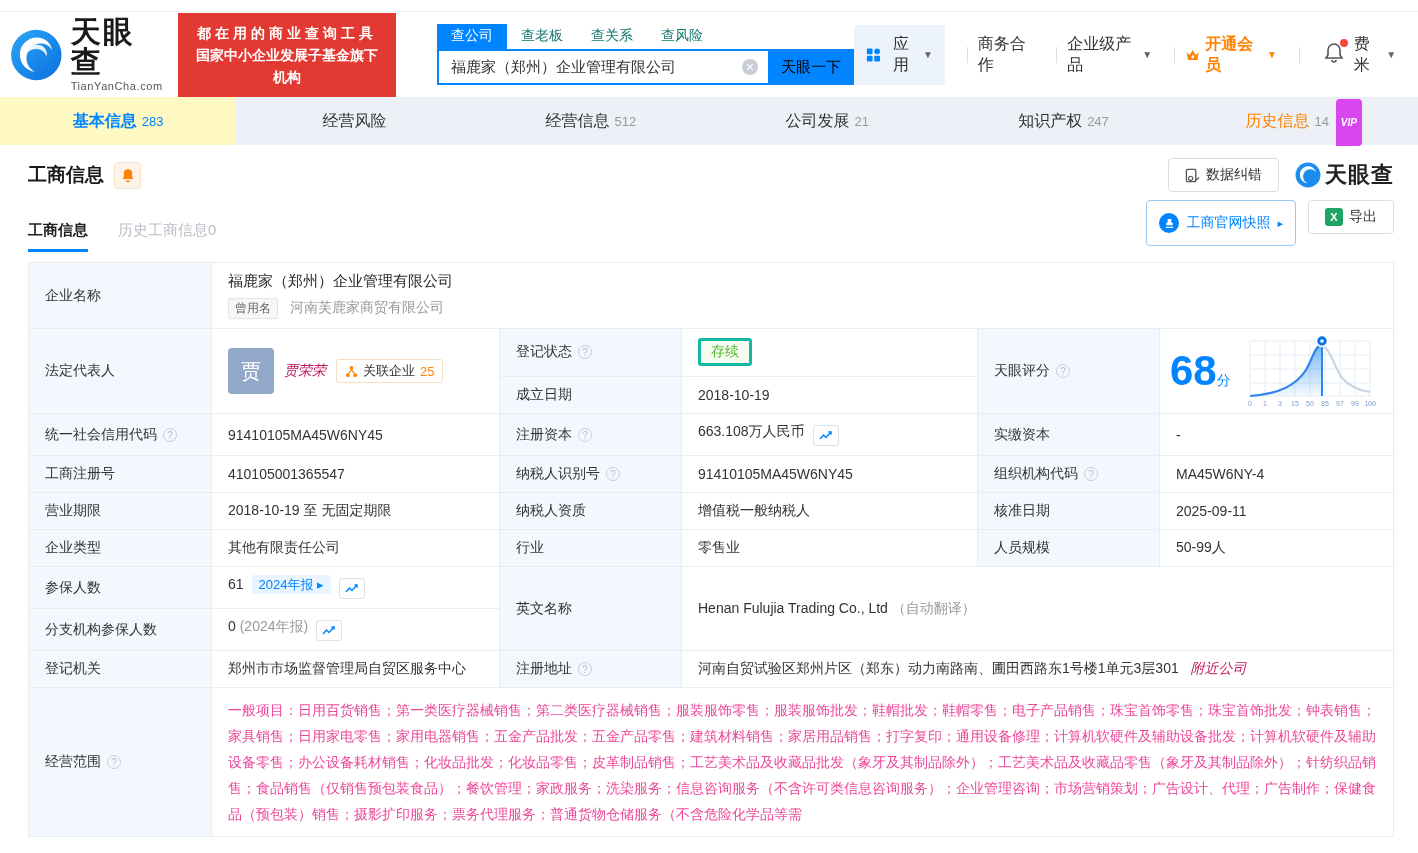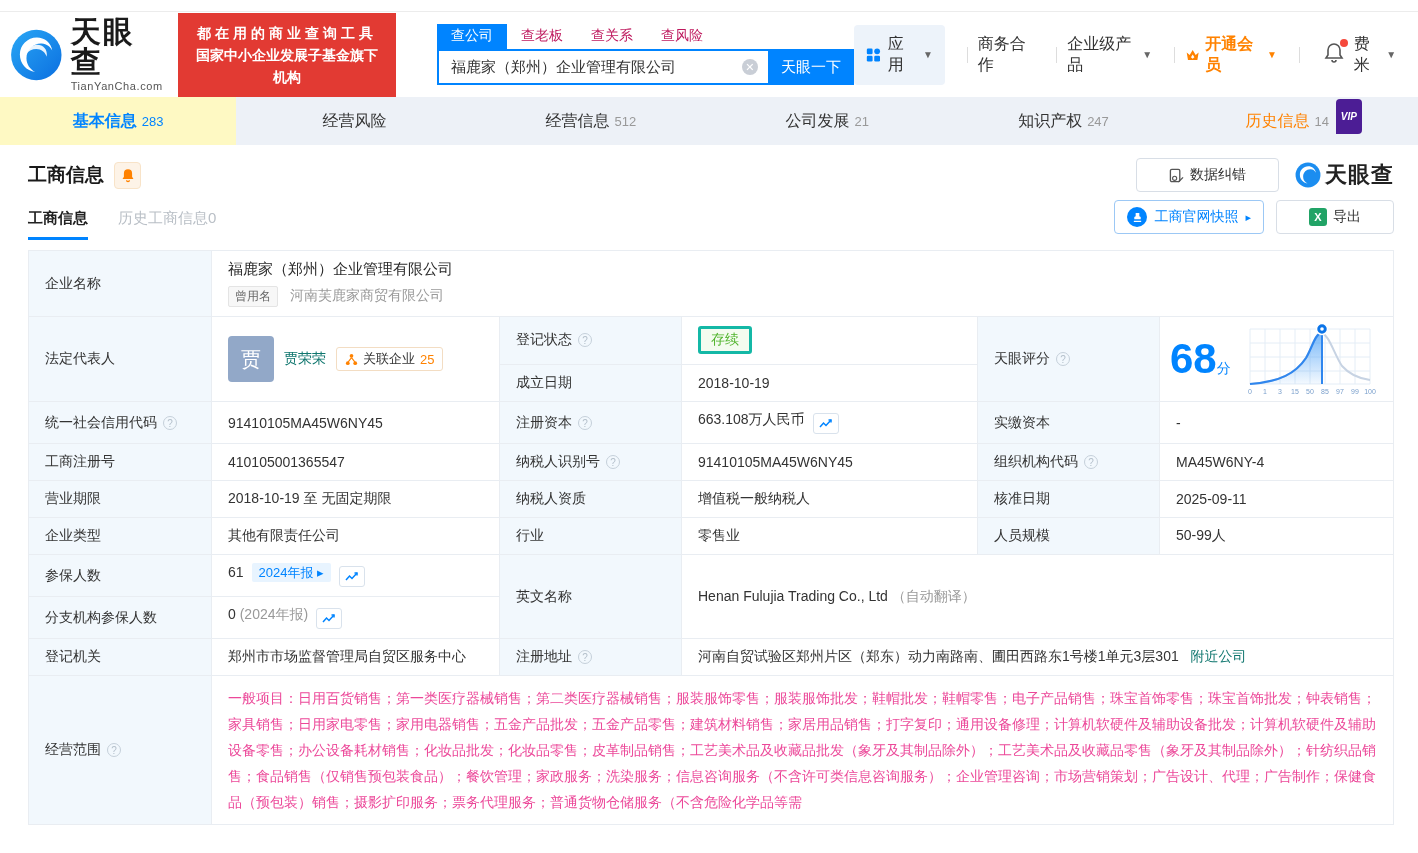--- a/index.html
+++ b/index.html
@@ -12,89 +12,89 @@
   .logo { display:flex; align-items:center; gap:8px; cursor:pointer; }
   .logo svg { width:54px; height:54px; }
   .logo-txt { line-height:1; }
   .logo-brand { font-size:30px; font-weight:bold; color:#1a1a1a; letter-spacing:2px; }
   .logo-domain { font-size:11px; color:#555; letter-spacing:.6px; margin-top:4px; }
   .slogan { background:#e23a33; color:#fff; margin-left:14px; padding:9px 12px; font-size:14px;
     font-weight:bold; line-height:22px; text-align:center; }
   .slogan .l1 { letter-spacing:4px; }
   .search-wrap { margin-left:41px; width:452px; }
   .search-tabs { display:flex; }
-  .search-tab { padding:3px 14px 4px; font-size:14px; color:#be185d; cursor:pointer; }
+  .search-tab { padding:3px 14px 4px; font-size:14px; color:#0f766e; cursor:pointer; }
   .search-tab.active { background:#0084ff; color:#fff; }
   .search-bar { display:flex; }
   .search-box { position:relative; flex:1; }
   .search-box input { width:100%; height:36px; border:2px solid #0084ff; border-right:none;
     padding:0 34px 0 12px; font-size:15px; color:#333; outline:none;
     font-family:"Liberation Sans","DejaVu Sans",sans-serif; }
   .clear-ico { position:absolute; right:10px; top:10px; width:16px; height:16px; border-radius:50%;
     background:#c9ced6; color:#fff; font-size:11px; line-height:16px; text-align:center; cursor:pointer; }
-  .btn-search { width:86px; height:36px; background:#0084ff; color:#ffffff; border:none; font-size:15px; cursor:pointer; }
+  .btn-search { width:86px; height:36px; background:#0084ff; color:#000000; border:none; font-size:15px; cursor:pointer; }
   .hdr-right { margin-left:auto; display:flex; align-items:center; font-size:16px; color:#333; }
   .apps-btn { display:flex; align-items:center; gap:7px; background:#edf3fa; border-radius:4px;
-    padding:9px 12px; cursor:pointer; }
+    padding:9px 12px; cursor:pointer;text-align:center; }
   .caret { font-size:10px; color:#666; margin-left:2px; }
   .caret.orange { color:#ff8200; }
   .hdr-item { margin-left:10px; cursor:pointer; display:flex; align-items:center; gap:4px; }
   .sep { width:1px; height:16px; background:#ddd; margin-left:22px; }
   .vip-link { color:#ff8200; font-weight:bold; display:flex; align-items:center; gap:5px; }
   .bell-wrap { position:relative; margin-left:24px; cursor:pointer; }
   .bell-wrap .dot { position:absolute; top:-3px; right:-4px; width:8px; height:8px; border-radius:50%; background:#f5483b; }
 
   
   .nav { display:flex; height:48px; background:#edf1f7; }
   .nav-tab { flex:1; display:flex; align-items:center; justify-content:center; gap:5px;
     font-size:16px; color:#333; cursor:pointer; position:relative; }
   .nav-tab .cnt { color:#999; font-size:13px; }
   .nav-tab.active { background:#fef9c3; color:#0084ff; font-weight:bold; }
   .nav-tab.active .cnt { color:#0084ff; font-weight:normal; }
   .nav-tab.history { color:#ff8200; }
-  .vip-tag { position:absolute; top:2px; right:56px; background:#4c1d95; color:#fff; font-size:10px;
-    font-weight:bold; padding:12px 5px; border-radius:4px 4px 4px 0; font-style:italic;text-align:right; }
+  .vip-tag { position:absolute; top:2px; right:56px; background:#d946ef; color:#fff; font-size:10px;
+    font-weight:bold; padding:18px 5px; border-radius:4px 4px 4px 0; font-style:italic;text-align:right; }
   .q { display:inline-block; width:14px; height:14px; border:1px solid #c5d0da; border-radius:50%;
     color:#b3bfca; font-size:10px; line-height:13px; text-align:center; margin-left:6px;
     vertical-align:1px; cursor:pointer; flex:none; }
 
   
   .card { margin:0 24px 0 28px; background:#fff; }
   .sec-hdr { display:flex; align-items:center; padding:13px 0 4px; }
   .sec-title { font-size:19px; font-weight:bold; color:#1a1a1a; }
   .bell-badge { width:27px; height:27px; background:#fdf3e7; border:1px solid #f8e3c8; border-radius:4px;
     margin-left:10px; display:flex; align-items:center; justify-content:center; cursor:pointer; }
   .sec-right { margin-left:auto; display:flex; align-items:center; gap:16px; }
   .btn-plain { display:flex; align-items:center; gap:6px; border:1px solid #d8dee6; border-radius:4px;
-    background:#fff; height:34px; padding:0 32px; font-size:14px; color:#333; cursor:pointer; }
+    background:#fff; height:34px; padding:0 16px; font-size:14px; color:#333; cursor:pointer; }
   .wm { display:flex; align-items:center; gap:4px; }
   .wm svg { width:26px; height:26px; }
   .wm span { font-size:22px; font-weight:bold; color:#222; letter-spacing:1px; }
 
   .subrow { display:flex; align-items:flex-end; margin-top:4px; }
   .subtab { margin-right:30px; font-size:15px; padding-bottom:9px; border-bottom:3px solid transparent; cursor:pointer; }
   .subtab.active { color:#222; font-weight:bold; border-color:#0084ff; }
   .subtab.muted { color:#b9bfc6; }
   .sub-right { margin-left:auto; display:flex; gap:12px; padding-bottom:6px; }
   .btn-snapshot { display:flex; align-items:center; gap:7px; border:1px solid #9cc8f5; border-radius:4px;
-    background:#fff; height:34px; padding:16px 12px; font-size:14px; color:#0084ff; cursor:pointer; }
+    background:#fff; height:46px; padding:16px 12px; font-size:14px; color:#0084ff; cursor:pointer; }
   .stamp-circle { width:20px; height:20px; border-radius:50%; background:#0084ff; display:flex;
     align-items:center; justify-content:center; }
   .arr { font-size:11px; }
   .xls { width:18px; height:18px; background:#21a366; border-radius:3px; color:#fff; font-size:11px;
     font-weight:bold; line-height:18px; text-align:center; }
 
   
   table.info { width:100%; border-collapse:collapse; table-layout:fixed; margin-top:10px;
     font-size:14px; color:#333; }
   table.info td { border:1px solid #e9edf2; padding:9px 16px; vertical-align:middle; word-break:break-all; }
   td.lbl { background:#f2f8fd; }
   td.lbl .lblwrap { display:flex; align-items:center; }
   .gray { color:#999; }
-  .link { color:#0f766e; cursor:pointer; text-decoration:none; }
+  .link { color:#be185d; cursor:pointer; text-decoration:none;font-style:italic; }
   .tag-former { display:inline-block; background:#f7f7f7; border:1px solid #e4e4e4; color:#666;
     font-size:12px; padding:1px 6px; border-radius:2px; margin-right:8px; }
   .name-line { font-size:15px; color:#2a2a2a; }
   .former-line { margin-top:7px; color:#999; }
   .avatar { width:46px; height:46px; border-radius:4px; background:#92a8c8; color:#fff; font-size:20px;
     display:flex; align-items:center; justify-content:center; flex:none; cursor:pointer; }
   .rep-cell { display:flex; align-items:center; gap:10px; }
   .badge-rel { display:inline-flex; align-items:center; gap:5px; border:1px solid #f3ddc3; border-radius:3px;
     padding:2px 8px; font-size:13px; color:#333; cursor:pointer; background:#fff; }
   .badge-rel b { color:#ff8200; font-weight:normal; }

